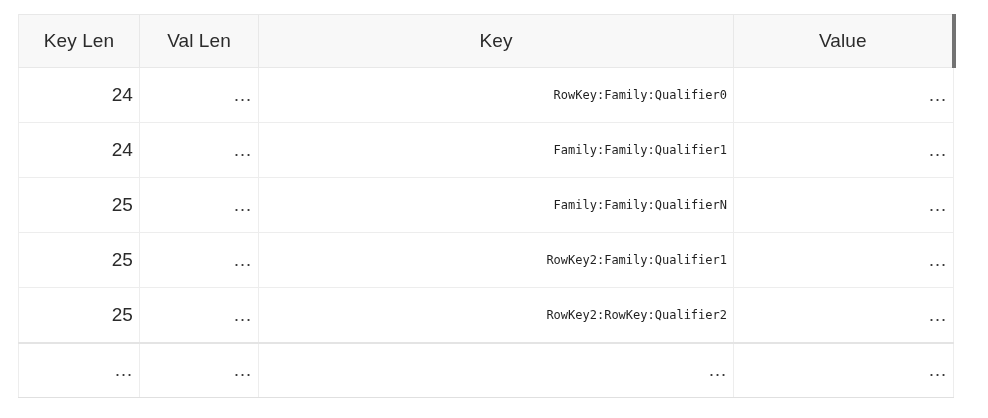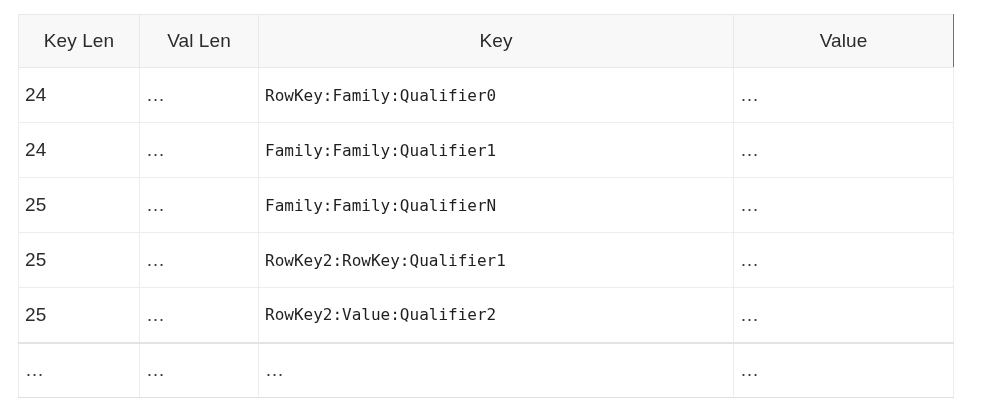--- a/index.html
+++ b/index.html
@@ -49,47 +49,47 @@
     color: #2b2b2b;
     text-align: center;
     vertical-align: middle;
     border-right: 1px solid #e8e8e8;
     border-left: 1px solid #e8e8e8;
     border-bottom: 1px solid #e8e8e8;
     box-sizing: border-box;
     letter-spacing: 0.1px;
   }
   thead th:first-child { border-left: 1px solid #eaeaea; }
-  thead th:last-child  { border-right: 1px solid #737373; }
+  thead th:last-child  { border-right: 4px solid #737373; }
 
   tbody td {
     height: 55px;
     padding: 0 6px;
     font-size: 19px;
     color: #2b2b2b;
-    text-align: left;
+    text-align: right;
     vertical-align: middle;
     border-right: 1px solid #ededed;
     border-left: 1px solid #ededed;
     border-bottom: 1px solid #ededed;
     background: #ffffff;
     box-sizing: border-box;
     letter-spacing: 0.1px;
   }
   tbody td:first-child { border-left: 1px solid #ededed; }
   tbody td:last-child  { border-right: 1px solid #ededed; }
 
   tbody tr:last-child td {
     border-top: 2px solid #e4e4e4;
     border-bottom: 1px solid #e0e0e0;
   }
 
   td.cell-key {
     font-family: "DejaVu Sans Mono", "Liberation Mono", monospace;
-    font-size: 16px;
+    font-size: 12px;
     letter-spacing: 0px;
     color: #1f1f1f;
   }
 
   td.ellipsis-cell,
   td.cell-key.is-ellipsis {
     font-family: "Liberation Sans", sans-serif;
     font-size: 19px;
     color: #3a3a3a;
   }
@@ -128,27 +128,27 @@
       </tr>
       <tr>
         <td class="cell-keylen">25</td>
         <td class="cell-vallen ellipsis-cell">…</td>
         <td class="cell-key">Family:Family:QualifierN</td>
         <td class="cell-value ellipsis-cell">…</td>
       </tr>
       <tr>
         <td class="cell-keylen">25</td>
         <td class="cell-vallen ellipsis-cell">…</td>
-        <td class="cell-key">RowKey2:RowKey:Qualifier1</td>
+        <td class="cell-key">RowKey2:Family:Qualifier1</td>
         <td class="cell-value ellipsis-cell">…</td>
       </tr>
       <tr>
         <td class="cell-keylen">25</td>
         <td class="cell-vallen ellipsis-cell">…</td>
-        <td class="cell-key">RowKey2:Value:Qualifier2</td>
+        <td class="cell-key">RowKey2:RowKey:Qualifier2</td>
         <td class="cell-value ellipsis-cell">…</td>
       </tr>
       <tr>
         <td class="cell-keylen ellipsis-cell">…</td>
         <td class="cell-vallen ellipsis-cell">…</td>
         <td class="cell-key is-ellipsis">…</td>
         <td class="cell-value ellipsis-cell">…</td>
       </tr>
     </tbody>
   </table>

